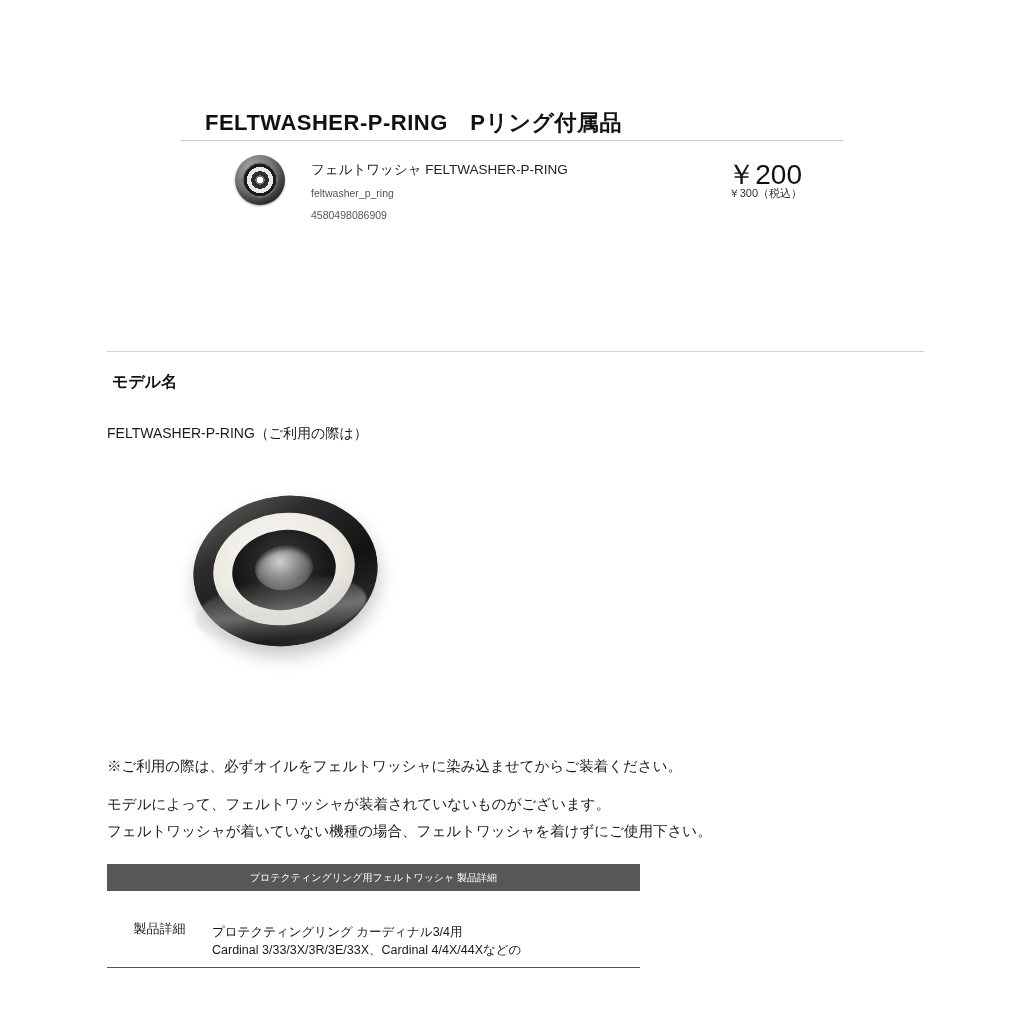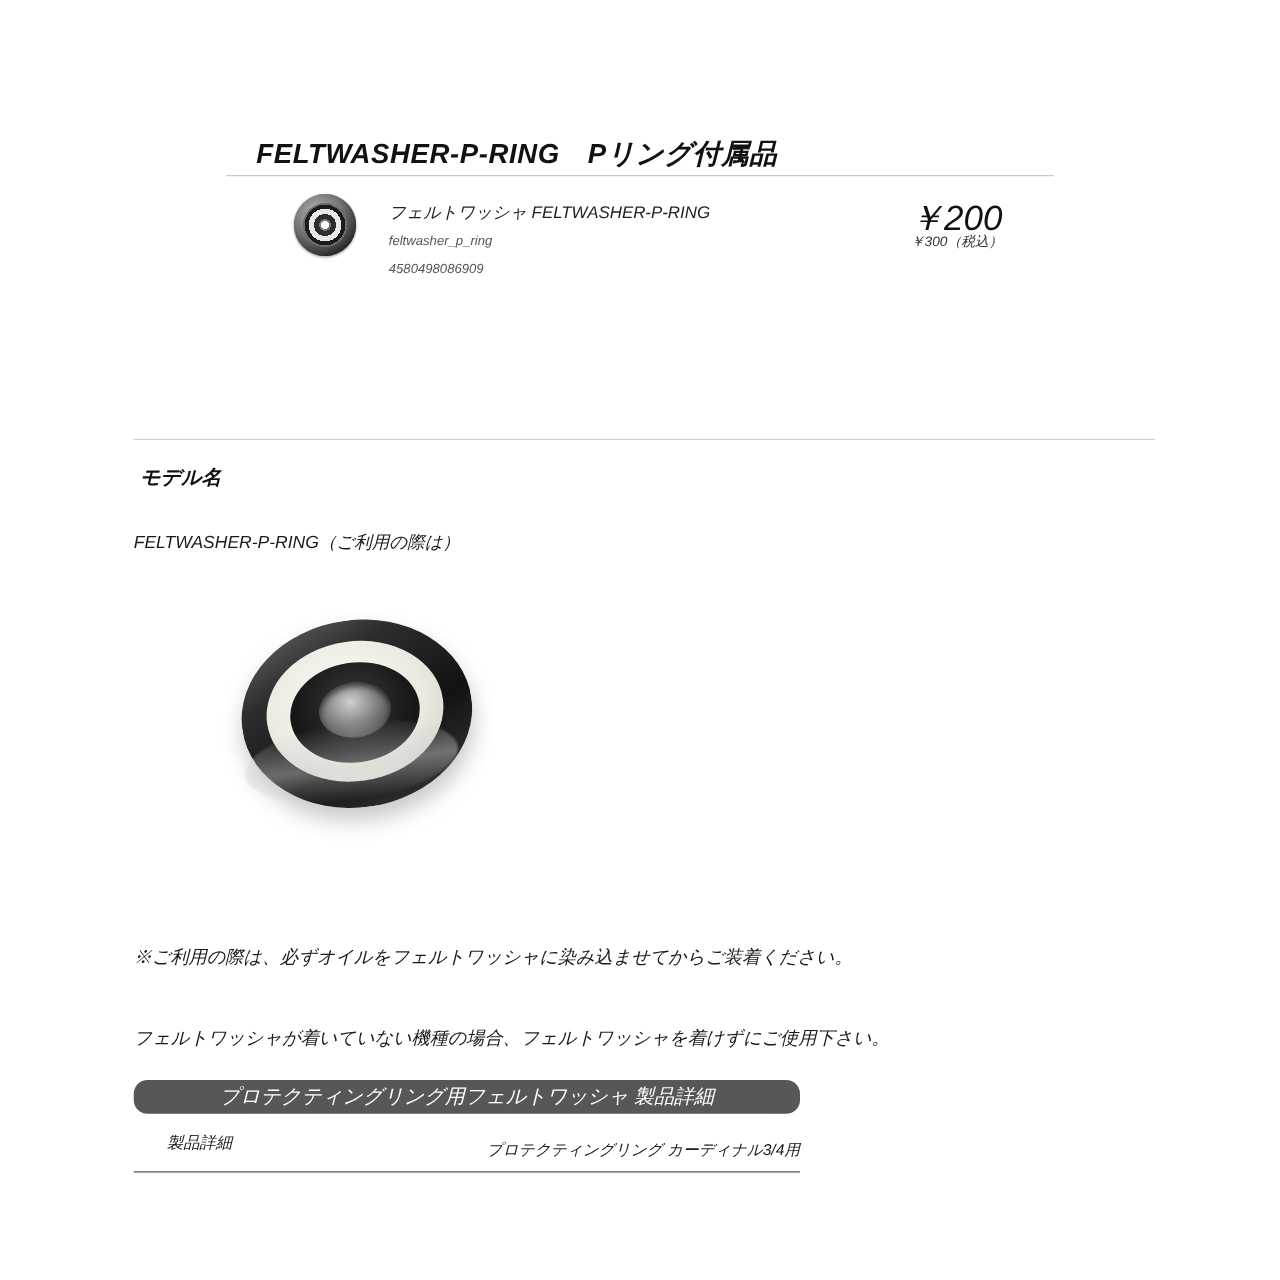--- a/index.html
+++ b/index.html
@@ -15,21 +15,20 @@
     overflow: hidden;
     position: relative;
   }
 
   .page {
     position: absolute;
     left: 0;
     top: 0;
     width: 1024px;
     height: 974px;
-    font-style: italic;
   }
 
   
   .product-title {
     position: absolute;
     left: 205px;
     top: 108px;
     font-size: 22px;
     font-weight: bold;
     letter-spacing: 0.5px;
@@ -208,45 +207,45 @@
   .spec-table {
     position: absolute;
     left: 107px;
     top: 864px;
     width: 533px;
   }
   .spec-header {
     height: 27px;
     background: #575757;
     color: #ffffff;
-    font-size: 16px;
+    font-size: 10px;
     display: flex;
     align-items: center;
     justify-content: center;
-    border-radius: 11px;
   }
   .spec-body {
     display: flex;
     border-bottom: 1px solid #555;
   }
   .spec-label {
     width: 105px;
     display: flex;
     align-items: center;
     justify-content: center;
     font-size: 13px;
     color: #1a1a1a;
   }
   .spec-value {
     flex: 1;
-    padding: 20px 0 8px 0;
-    text-align: right;
+    padding: 6px 0 8px 0;
+    text-align: left;
     font-size: 12.5px;
     line-height: 1.45;
     color: #1a1a1a;
+    margin-top: 26px;
   }
   .spec-value div { white-space: nowrap; }
 </style>
 </head>
 <body>
 
 <div class="page">
 
   <div class="product-title">FELTWASHER-P-RING　Pリング付属品</div>
   <div class="title-rule"></div>
@@ -265,25 +264,27 @@
 
   <div class="photo">
     <div class="ring-outer"></div>
     <div class="felt"></div>
     <div class="inner-dark"></div>
     <div class="bore"></div>
     <div class="rim-highlight"></div>
   </div>
 
   <div class="desc desc-2">※ご利用の際は、必ずオイルをフェルトワッシャに染み込ませてからご装着ください。</div>
+  <div class="desc desc-3">モデルによって、フェルトワッシャが装着されていないものがございます。</div>
   <div class="desc desc-4">フェルトワッシャが着いていない機種の場合、フェルトワッシャを着けずにご使用下さい。</div>
 
   <div class="spec-table">
     <div class="spec-header">プロテクティングリング用フェルトワッシャ 製品詳細</div>
     <div class="spec-body">
       <div class="spec-label">製品詳細</div>
       <div class="spec-value">
         <div>プロテクティングリング カーディナル3/4用</div>
+        <div>Cardinal 3/33/3X/3R/3E/33X、Cardinal 4/4X/44Xなどの</div>
       </div>
     </div>
   </div>
 
 </div>
 
 </body></html>

